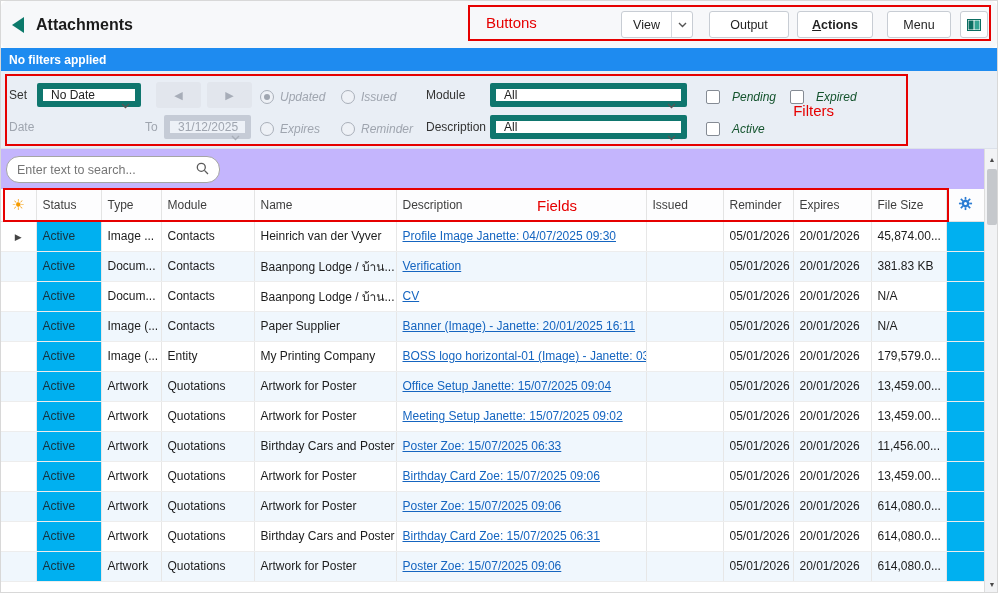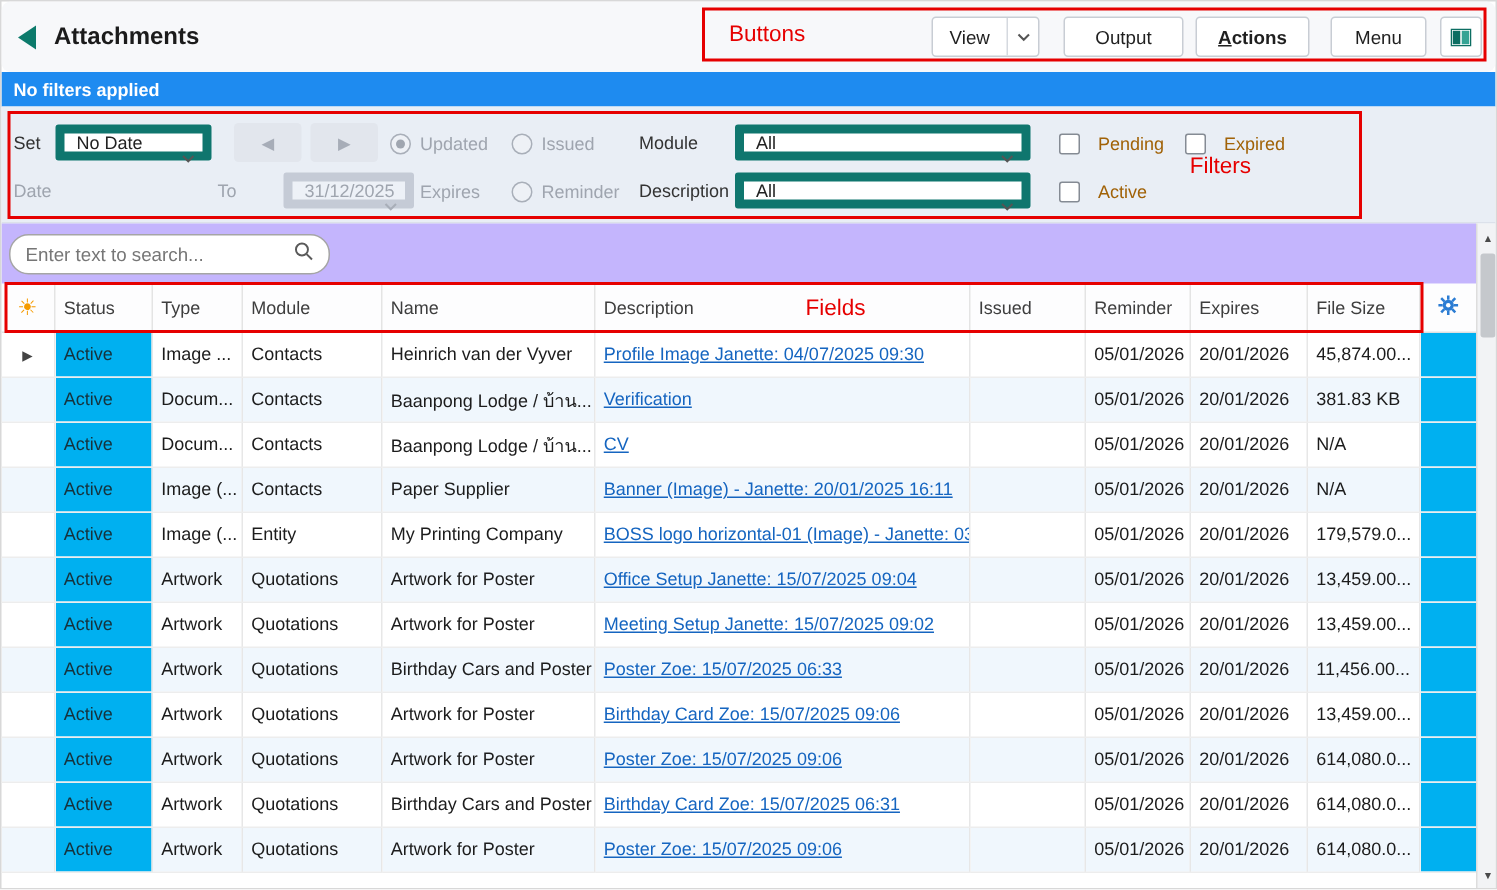--- a/index.html
+++ b/index.html
@@ -32,27 +32,27 @@
   
   .filterpanel { position:relative; height:78px; background:#E9EEF5; border-bottom:1px solid #DCE1EA; }
   .fp-label { position:absolute; font-size:12px; color:#333; line-height:24px; white-space:nowrap; }
   .fp-label.dim { color:#9FA5AF; }
   .fp-select { position:absolute; height:24px; background:#fff; border:6px solid #0f766e; border-radius:2px;
                font-size:12px; color:#222; display:flex; align-items:center; padding:0 20px 0 8px; cursor:pointer; white-space:nowrap; }
   .fp-select .chev { position:absolute; right:5px; top:9px; }
   .fp-select.disabled { background:#EDF1F7; border-color:#C5CBD6; color:#9FA5AF; }
   .nav-btn { position:absolute; width:45px; height:26px; background:#E2E6ED; border:none; border-radius:3px;
              color:#A7ADB8; font-size:11px; display:flex; align-items:center; justify-content:center; cursor:pointer; }
-  .opt { position:absolute; display:flex; align-items:center; height:16px; cursor:pointer; }
+  .opt { position:absolute; display:flex; align-items:flex-end; height:16px; cursor:pointer;font-style:italic; }
   .radio { width:14px; height:14px; border-radius:50%; border:1px solid #A9AFB9; background:#EEF1F6; position:relative; flex:0 0 auto; }
   .radio.sel::after { content:""; position:absolute; left:3px; top:3px; width:6px; height:6px; border-radius:50%; background:#A0A6B0; }
   .cb { width:14px; height:14px; border:1px solid #858B94; border-radius:2px; background:#fff; flex:0 0 auto; }
   .opt-label { font-size:12px; margin-left:6px; }
   .opt-label.dim { color:#9FA5AF; }
-  .opt-label.dark { color:#a16207;margin-left:12px; }
+  .opt-label.dark { color:#14532d;margin-left:12px; }
 
   
   .content { display:flex; height:445px; }
   .content-left { width:983px; }
   .searchrow { position:relative; height:40px; background:#c4b5fd; }
   .searchbox { position:absolute; left:5px; top:7px; width:214px; height:27px; border:1px solid #A5A5A5;
                border-radius:13px; background:#fff; display:flex; align-items:center; padding:0 10px; }
   .searchbox input { border:none; outline:none; flex:1; font-size:12.5px; font-family:"Liberation Sans",sans-serif; color:#222; background:transparent; }
   .searchbox input::placeholder { color:#767676; }
 
@@ -148,21 +148,21 @@
       <span class="radio"></span>
       <span class="opt-label dim">Expires</span>
     </div>
     <div class="opt" style="left:340px; top:49px;">
       <span class="radio"></span>
       <span class="opt-label dim">Reminder</span>
     </div>
 
     <span class="fp-label dim" style="left:8px; top:44px;">Date</span>
     <span class="fp-label dim" style="left:144px; top:44px;">To</span>
-    <div class="fp-select disabled" style="left:163px; top:44px; width:87px;margin-left:25px;">
+    <div class="fp-select disabled" style="left:163px; top:44px; width:87px;">
       <span>31/12/2025</span>
       <span class="chev">
         <svg width="9" height="6" viewBox="0 0 9 6">
             <path d="M1 1l3.5 3.5L8 1" fill="none" stroke="#A8AEB8" stroke-width="1.4"></path>
           </svg>
       </span>
     </div>
 
     <span class="fp-label" style="left:425px; top:12px;">Module</span>
     <div class="fp-select" style="left:489px; top:12px; width:197px;">

